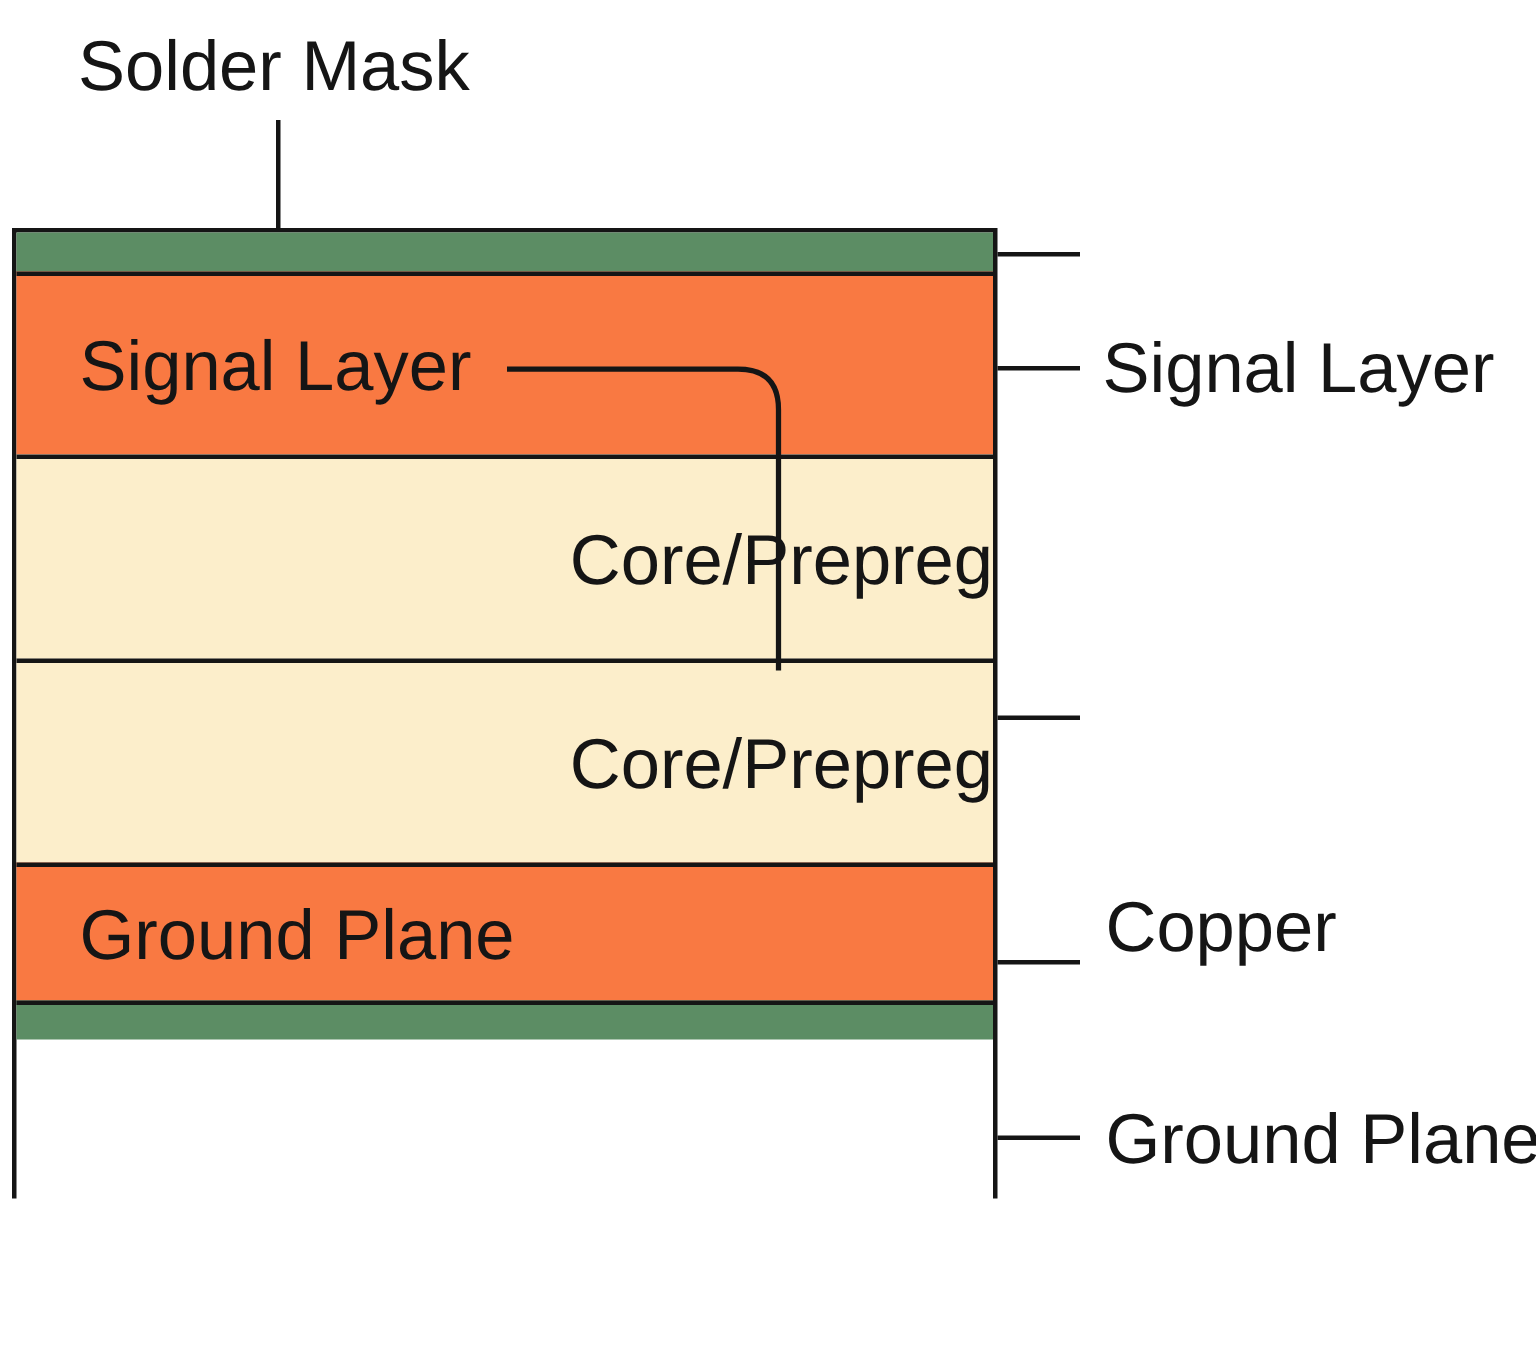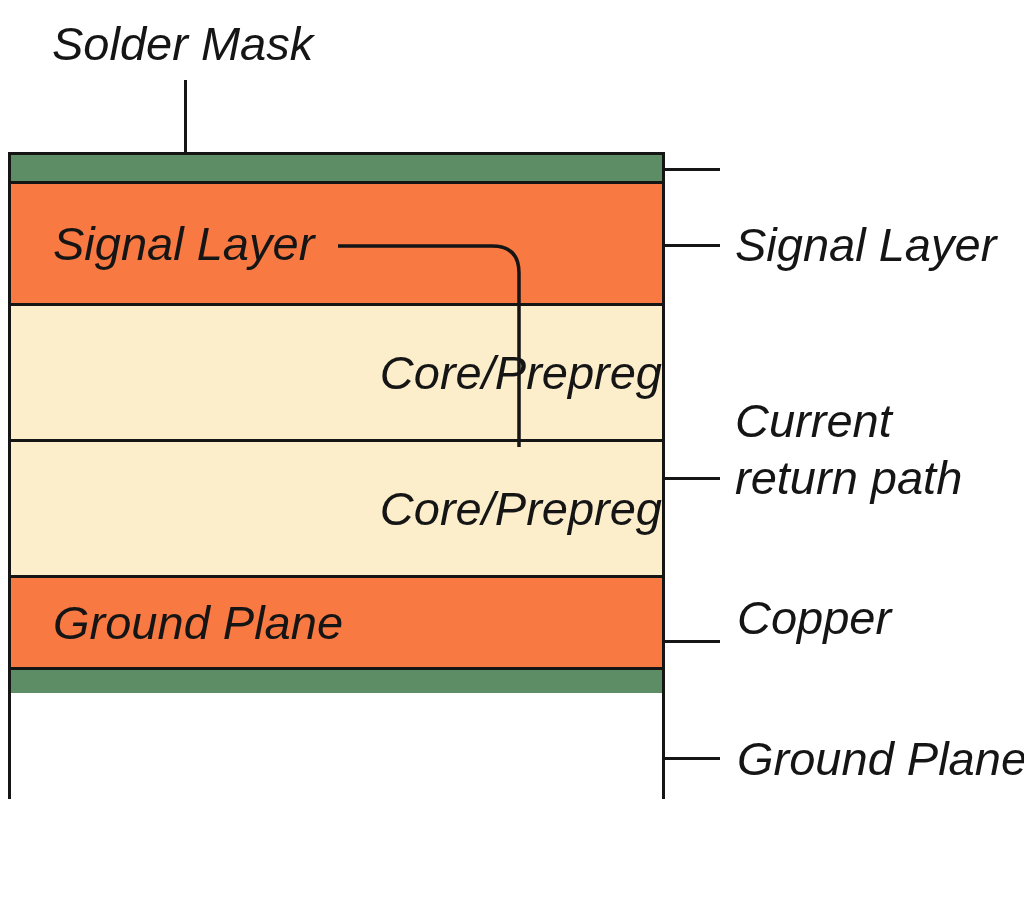--- a/index.html
+++ b/index.html
@@ -11,21 +11,20 @@
     --background:#FFFFFF;
   }
   html,body{margin:0;padding:0;}
   .canvas{
     position:relative;
     width:1024px;height:799px;
     background:var(--background);
     overflow:hidden;
     font-family:"Liberation Sans",sans-serif;
     color:var(--text);
-    font-style:italic;
   }
   .label{
     position:absolute;
     font-size:47px;
     line-height:56px;
     white-space:nowrap;
     letter-spacing:0px;
   }
   
   .solder-mask-label{left:52px;top:16px;}
@@ -102,17 +101,16 @@
     <path d="M 338 246 L 492 246 Q 519 246 519 273 L 519 447" fill="none" stroke="#151515" stroke-width="3.5"></path>
   </svg>
 
   <div class="connector conn-silkscreen"></div>
   <div class="connector conn-signal"></div>
   <div class="connector conn-return"></div>
   <div class="connector conn-copper"></div>
   <div class="connector conn-ground"></div>
 
   <div class="label rl-signal">Signal Layer</div>
-  <div class="label rl-return">Current return path</div>
   <div class="label rl-copper">Copper</div>
   <div class="label rl-ground">Ground Plane</div>
 
 </div>
 
 </body></html>

